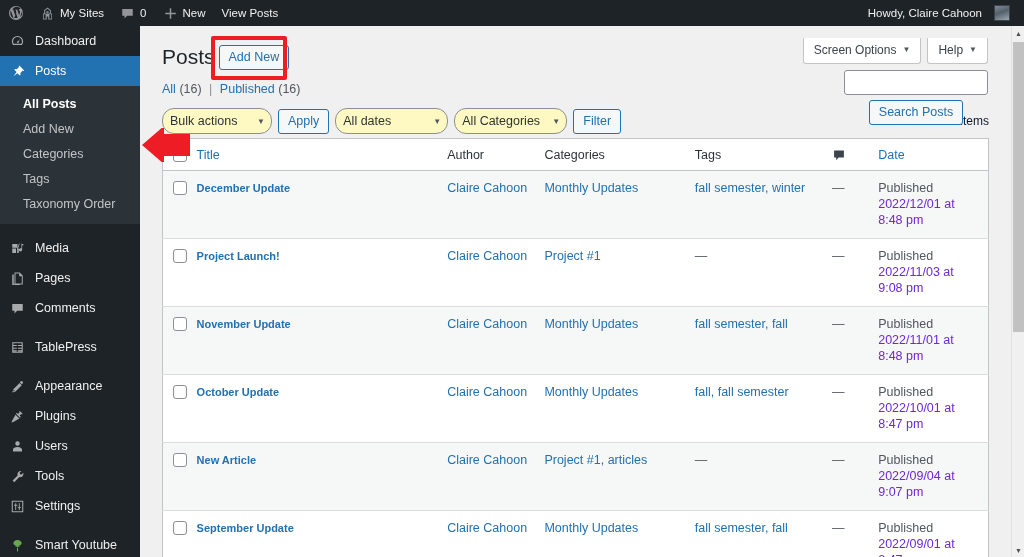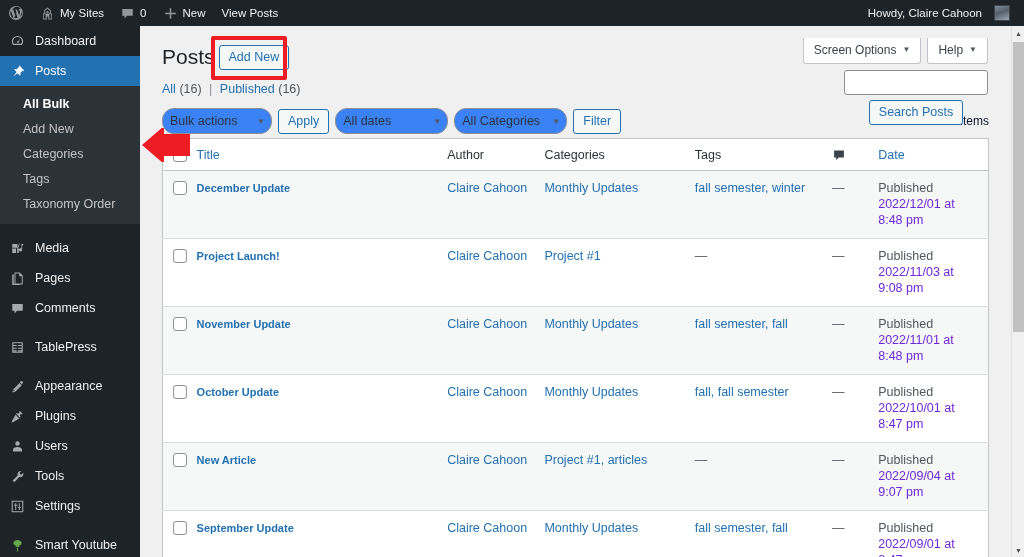--- a/index.html
+++ b/index.html
@@ -153,21 +153,21 @@
     width: 64px; height: 34px; z-index: 25; pointer-events: none;
   }
 
   
   #tablenav {
     display: flex; align-items: center; gap: 6px;
     margin-top: 6px; position: relative; height: 30px;
   }
   .wp-select {
     appearance: none; -webkit-appearance: none;
-    background: #3b82f6; border: 1px solid #8c8f94; border-radius: 12px;
+    background: #fef9c3; border: 1px solid #8c8f94; border-radius: 12px;
     font-size: 12.5px; color: #2c3338;
     height: 26px; padding: 0 22px 0 7px;
     font-family: "Liberation Sans", sans-serif;
     cursor: default;
   }
   .select-wrap { position: relative; display: inline-block; }
   .select-wrap .sel-caret {
     position: absolute; right: 7px; top: 9px;
     font-size: 8px; color: #50575e; pointer-events: none;
   }
@@ -308,21 +308,21 @@
     <span class="mi-icon">
       <svg width="15" height="15" viewBox="0 0 20 20">
           <path d="M12.6 2l-1 1 .7.7-3.3 3.3-2.1-.3-1.1 1.1 3 3-4.2 5.6L10 12.3l3 3 1.1-1.1-.3-2.1 3.3-3.3.7.7 1-1z"></path>
         </svg>
     </span>
     <span>Posts</span>
   </div>
 
   <div id="submenu">
     <div class="submenu-item current">
-      <span>All Bulk</span>
+      <span>All Posts</span>
     </div>
     <div class="submenu-item">
       <span>Add New</span>
     </div>
     <div class="submenu-item">
       <span>Categories</span>
     </div>
     <div class="submenu-item">
       <span>Tags</span>
     </div>

